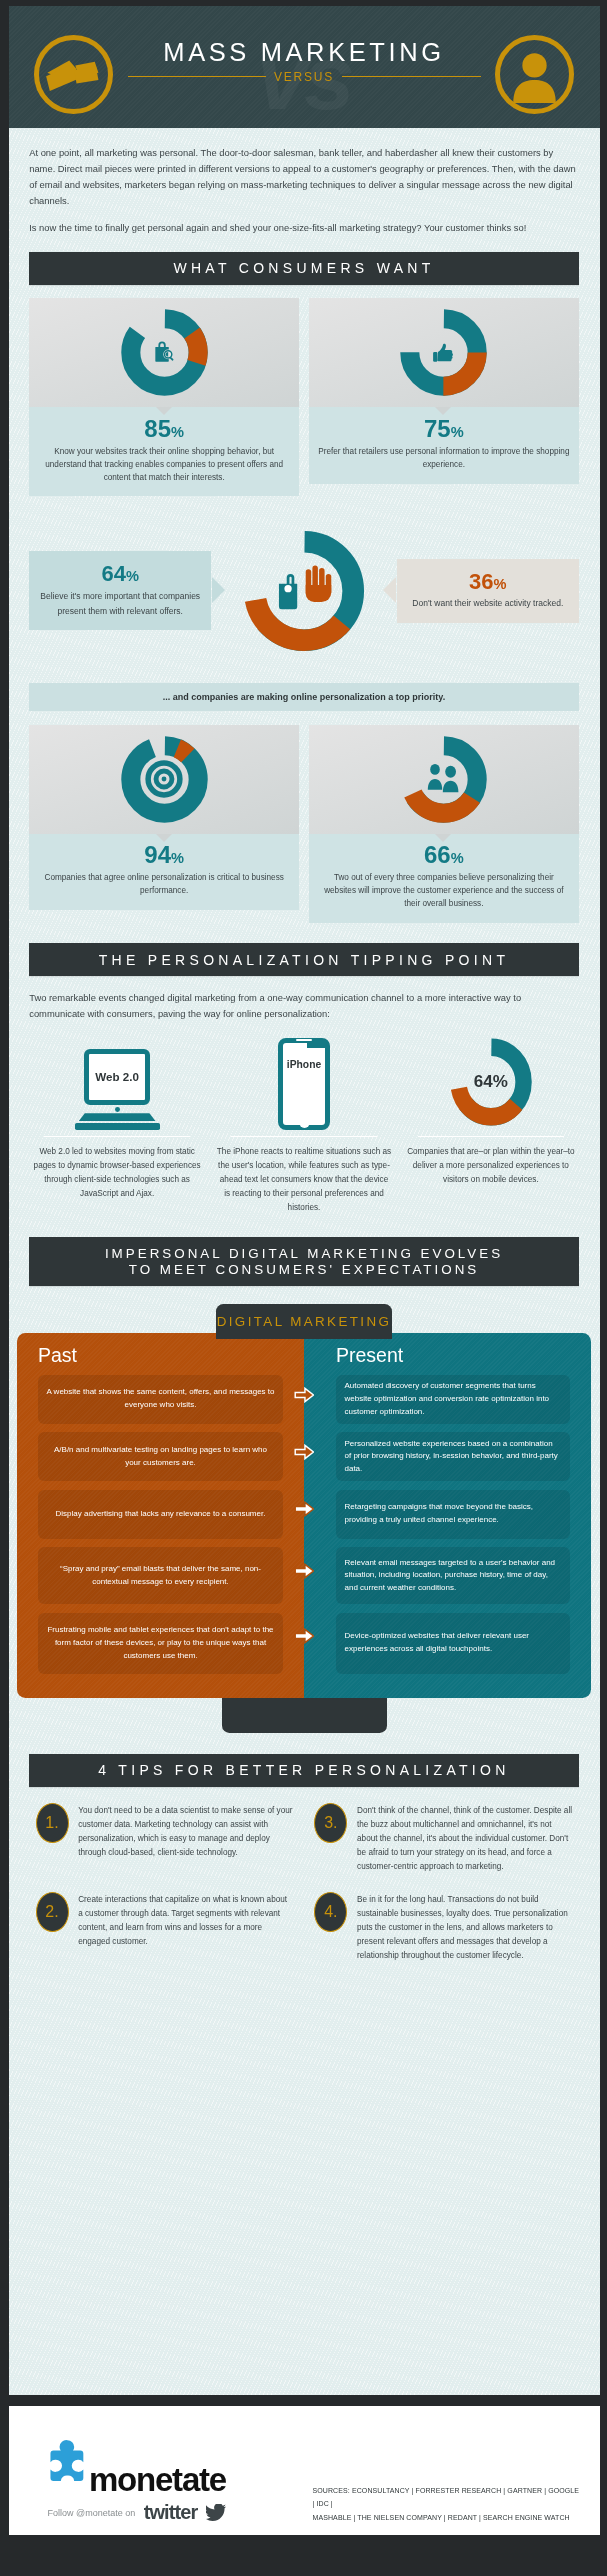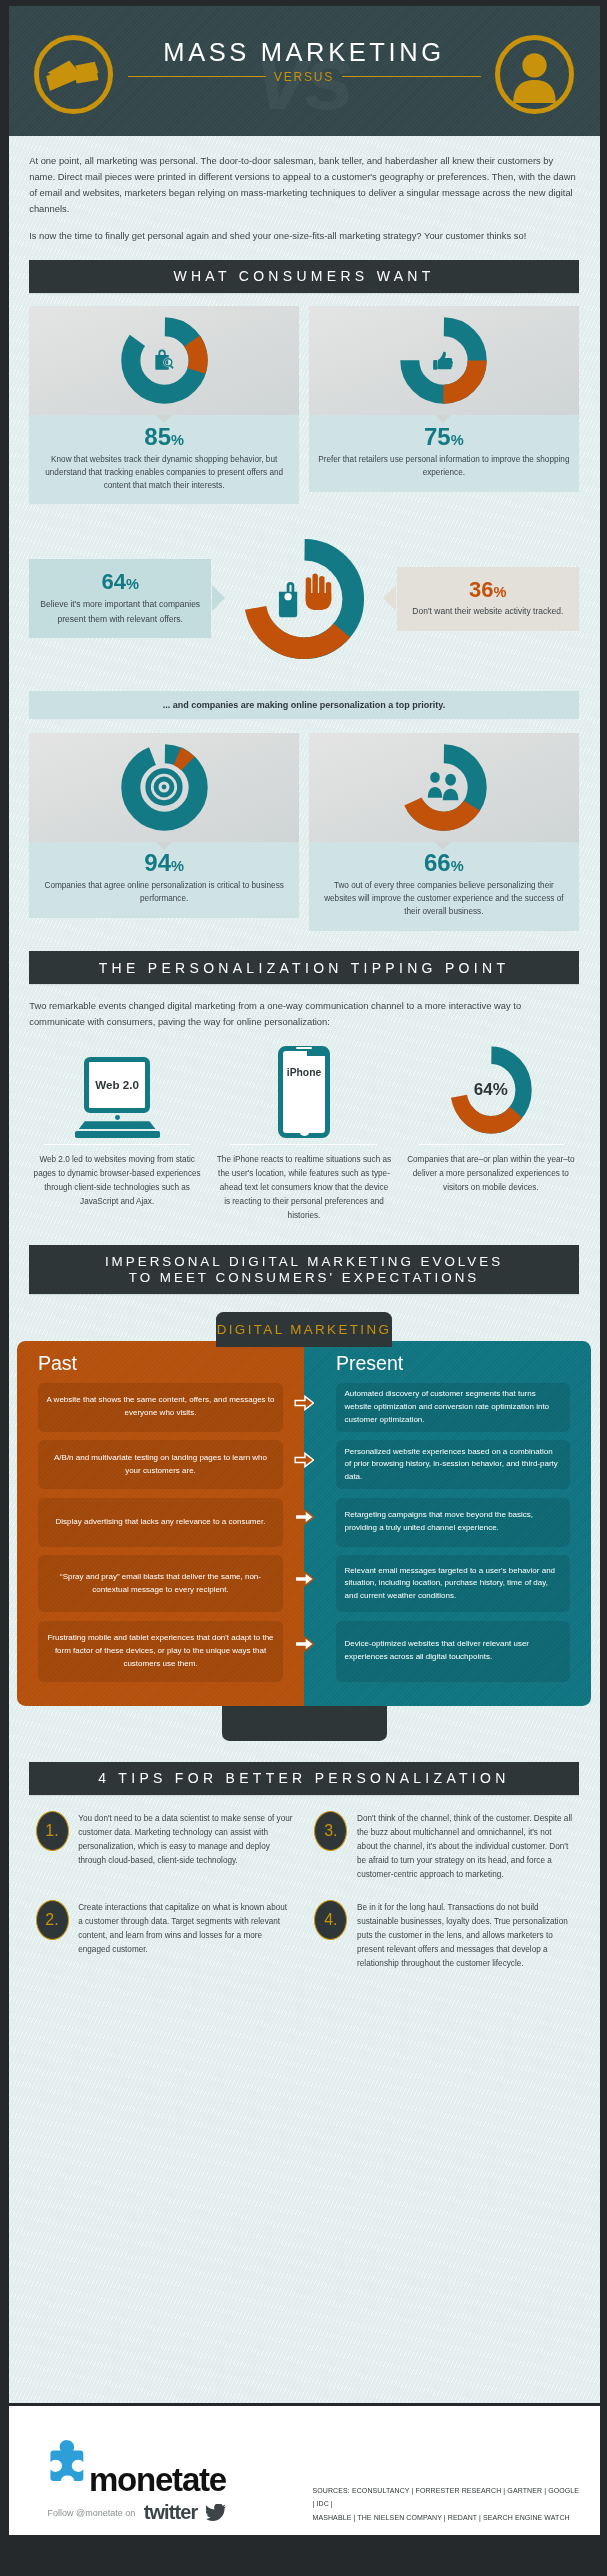--- a/index.html
+++ b/index.html
@@ -43,21 +43,21 @@
   .t-mid {
     display: flex; align-items: center; gap: 8px; margin: 3px 0;
   }
   .t-mid .rule { flex: 1; height: 0.6px; background: #c8920a; }
   .t-mid .versus {
     color: #c8920a; font-size: 12px; letter-spacing: 1.8px; font-weight: 400;
   }
 
   
   .body-panel {
-    position: absolute; left: 8.5px; top: 136px; width: 591px; height: 2267px;
+    position: absolute; left: 8.5px; top: 128px; width: 591px; height: 2267px;
     background:
       repeating-linear-gradient(115deg, rgba(255,255,255,.55) 0 0.6px, rgba(0,0,0,0) 0.6px 3.6px),
       #e2eeee;
   }
   .intro { padding: 17px 20.7px 0 20.7px; }
   .intro p {
     font-size: 9.4px; line-height: 16px; color: #3d4548;
     font-family: "Liberation Sans", sans-serif;
   }
   .intro p + p { margin-top: 11px; }
@@ -309,21 +309,21 @@
               <path d="M17 19 v-4 a6 6 0 0 1 12 0 v4 h-3 v-4 a3 3 0 0 0 -6 0 v4 z"></path>
               <circle cx="33" cy="30" r="8" fill="#e4e4e4"></circle>
               <circle cx="33" cy="30" r="6" fill="none" stroke="#137a85" stroke-width="2.4"></circle>
               <rect x="37" y="34" width="7" height="2.8" rx="1.3" transform="rotate(42 37 34)"></rect>
               <path d="M33 26 a4 4 0 0 0 0 8 z"></path>
             </g>
           </svg>
         </div>
         <div class="stat-bottom">
           <div class="pct"><span>85</span><span class="sym">%</span></div>
-          <div class="stat-desc">Know that websites track their dynamic shopping behavior, but understand that tracking enables companies to present offers and content that match their interests.</div>
+          <div class="stat-desc">Know your websites track their online shopping behavior, but understand that tracking enables companies to present offers and content that match their interests.</div>
         </div>
       </div>
 
       <div class="stat-card">
         <div class="stat-top">
           <svg width="89" height="89" viewBox="0 0 42 42">
             <circle cx="21" cy="21" r="15.9" fill="none" stroke="#137a85" stroke-width="9" stroke-dasharray="75 25" stroke-dashoffset="25"></circle>
             <circle cx="21" cy="21" r="15.9" fill="none" stroke="#c2520a" stroke-width="9" stroke-dasharray="25 75" stroke-dashoffset="100"></circle>
           </svg>
           <svg width="33" height="33" viewBox="0 0 54 54" style="position:absolute">

